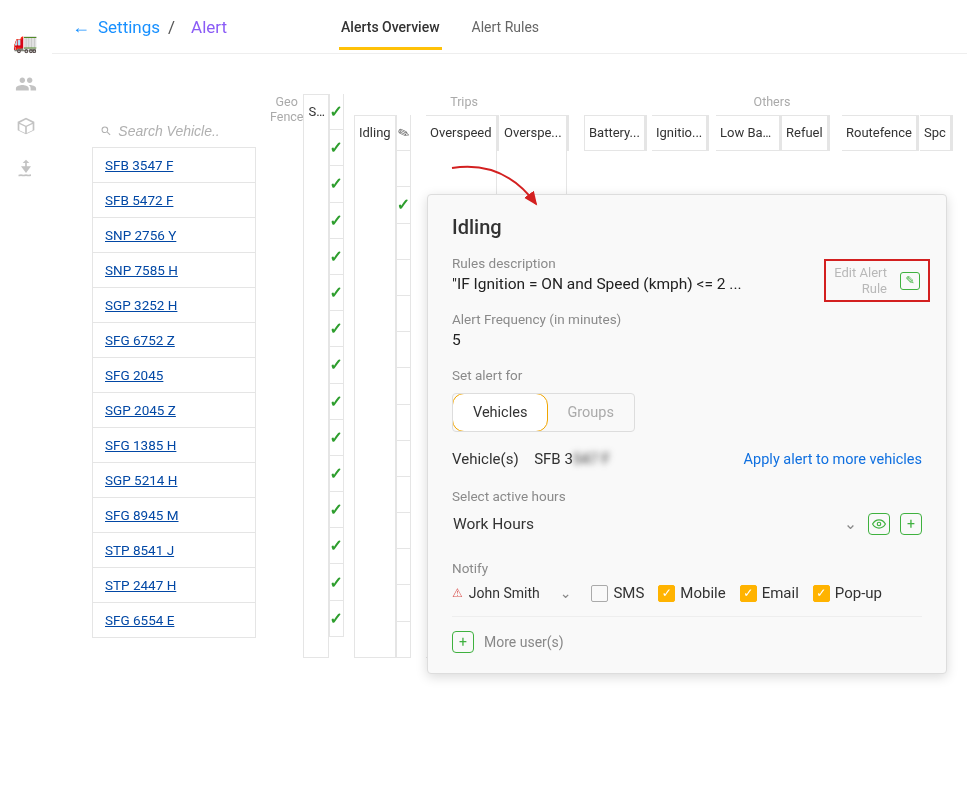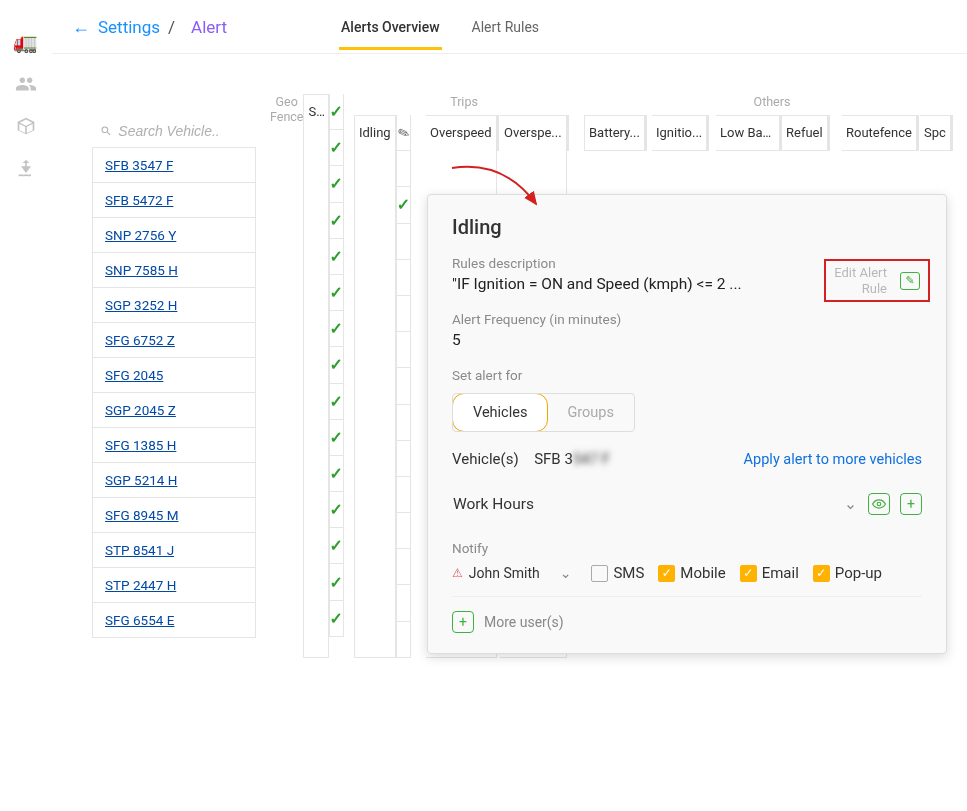--- a/index.html
+++ b/index.html
@@ -300,20 +300,21 @@
         <div class="segbtn active">Vehicles</div>
         <div class="segbtn">Groups</div>
       </div>
       <div class="veh-row">
         <div>
           <span class="vlab">Vehicle(s)</span>
           <span class="vval"><span>SFB 3</span><span class="blur">547 F</span></span>
         </div>
         <span class="apply-link">Apply alert to more vehicles</span>
       </div>
+      <div class="label">Select active hours</div>
       <div class="hours-row">
         <div class="hours-select">
           <span>Work Hours</span>
           <span style="color:#888;">⌄</span>
         </div>
         <div class="mini-btn">
             <svg width="14" height="10" viewBox="0 0 24 16" fill="none" stroke="#3fb13f" stroke-width="2">
               <path d="M1 8s4-7 11-7 11 7 11 7-4 7-11 7S1 8 1 8z"></path>
               <circle cx="12" cy="8" r="3"></circle>
             </svg>

